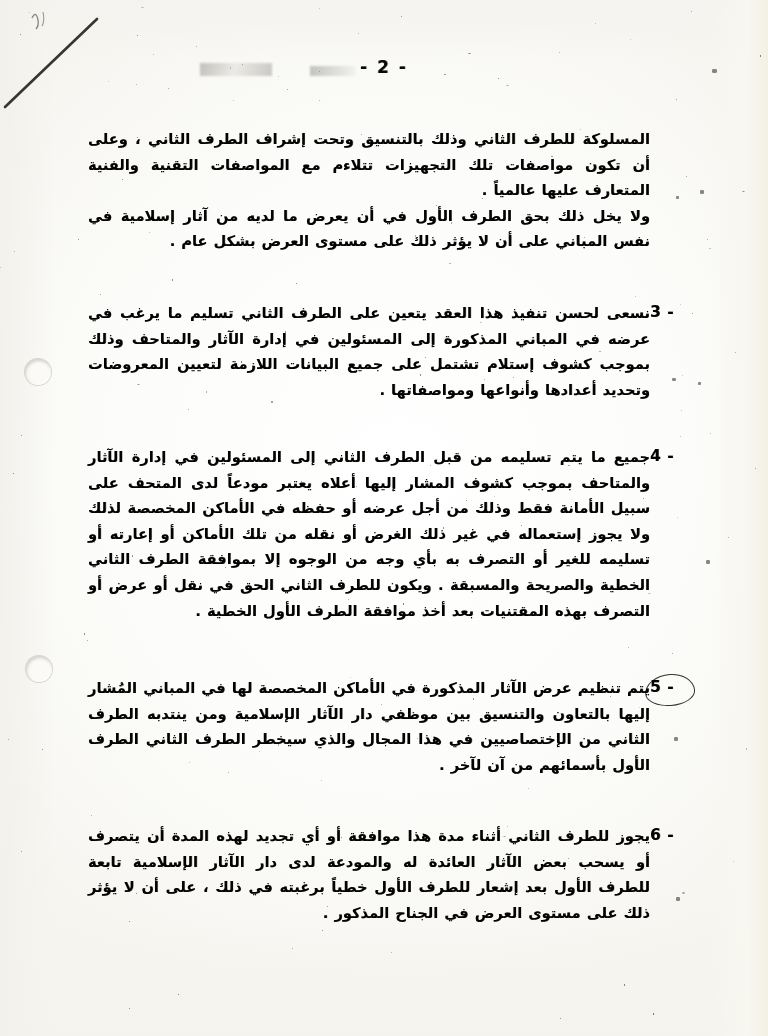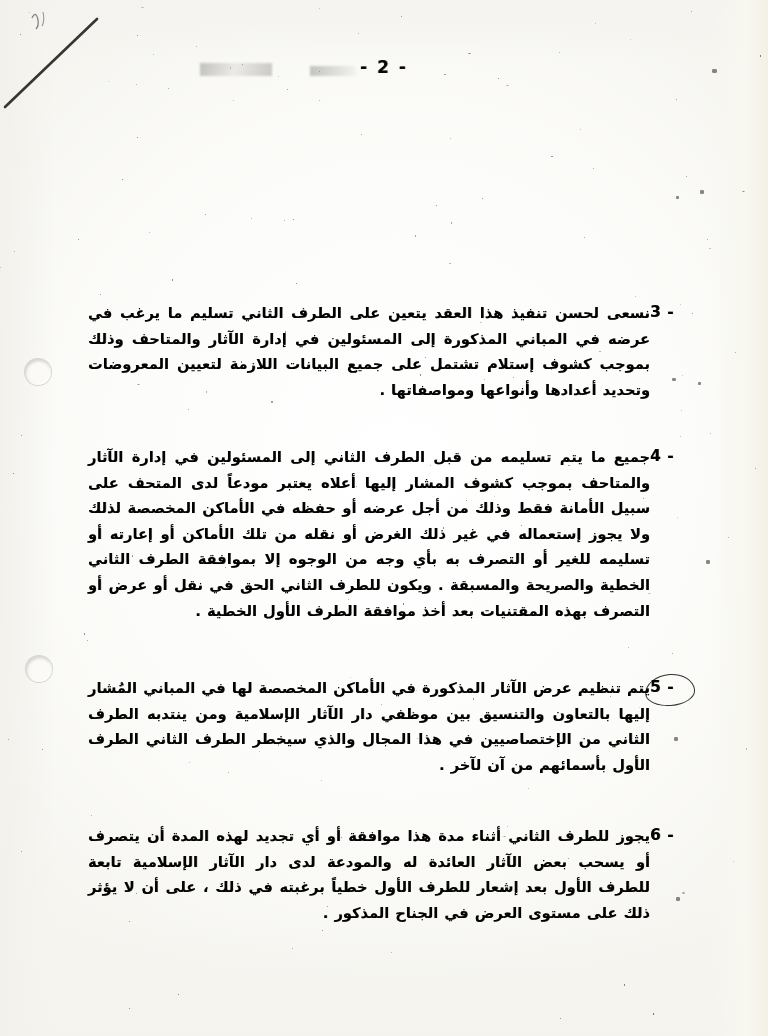--- a/index.html
+++ b/index.html
@@ -207,20 +207,22 @@
   <div class="header-smudge2"></div>
   <div class="header">
     <span class="page-number ink">- 2 -</span>
   </div>
 
   <div class="body-area ink">
 
     <div class="block no-marker" style="top:126px; right:72px; width:608px;">
       <div class="block-marker"></div>
       <div class="block-text">
+        <p>المسلوكة للطرف الثاني وذلك بالتنسيق وتحت إشراف الطرف الثاني ، وعلى أن تكون مواصفات تلك التجهيزات تتلاءم مع المواصفات التقنية والفنية المتعارف عليها عالمياً .</p>
+        <p>ولا يخل ذلك بحق الطرف الأول في أن يعرض ما لديه من آثار إسلامية في نفس المباني على أن لا يؤثر ذلك على مستوى العرض بشكل عام .</p>
       </div>
     </div>
 
     <div class="block" style="top:300px; right:72px; width:608px;">
       <div class="block-marker">- 3</div>
       <div class="block-text">
         <p>نسعى لحسن تنفيذ هذا العقد يتعين على الطرف الثاني تسليم ما يرغب في عرضه في المباني المذكورة إلى المسئولين في إدارة الآثار والمتاحف وذلك بموجب كشوف إستلام تشتمل على جميع البيانات اللازمة لتعيين المعروضات وتحديد أعدادها وأنواعها ومواصفاتها .</p>
       </div>
     </div>
 

